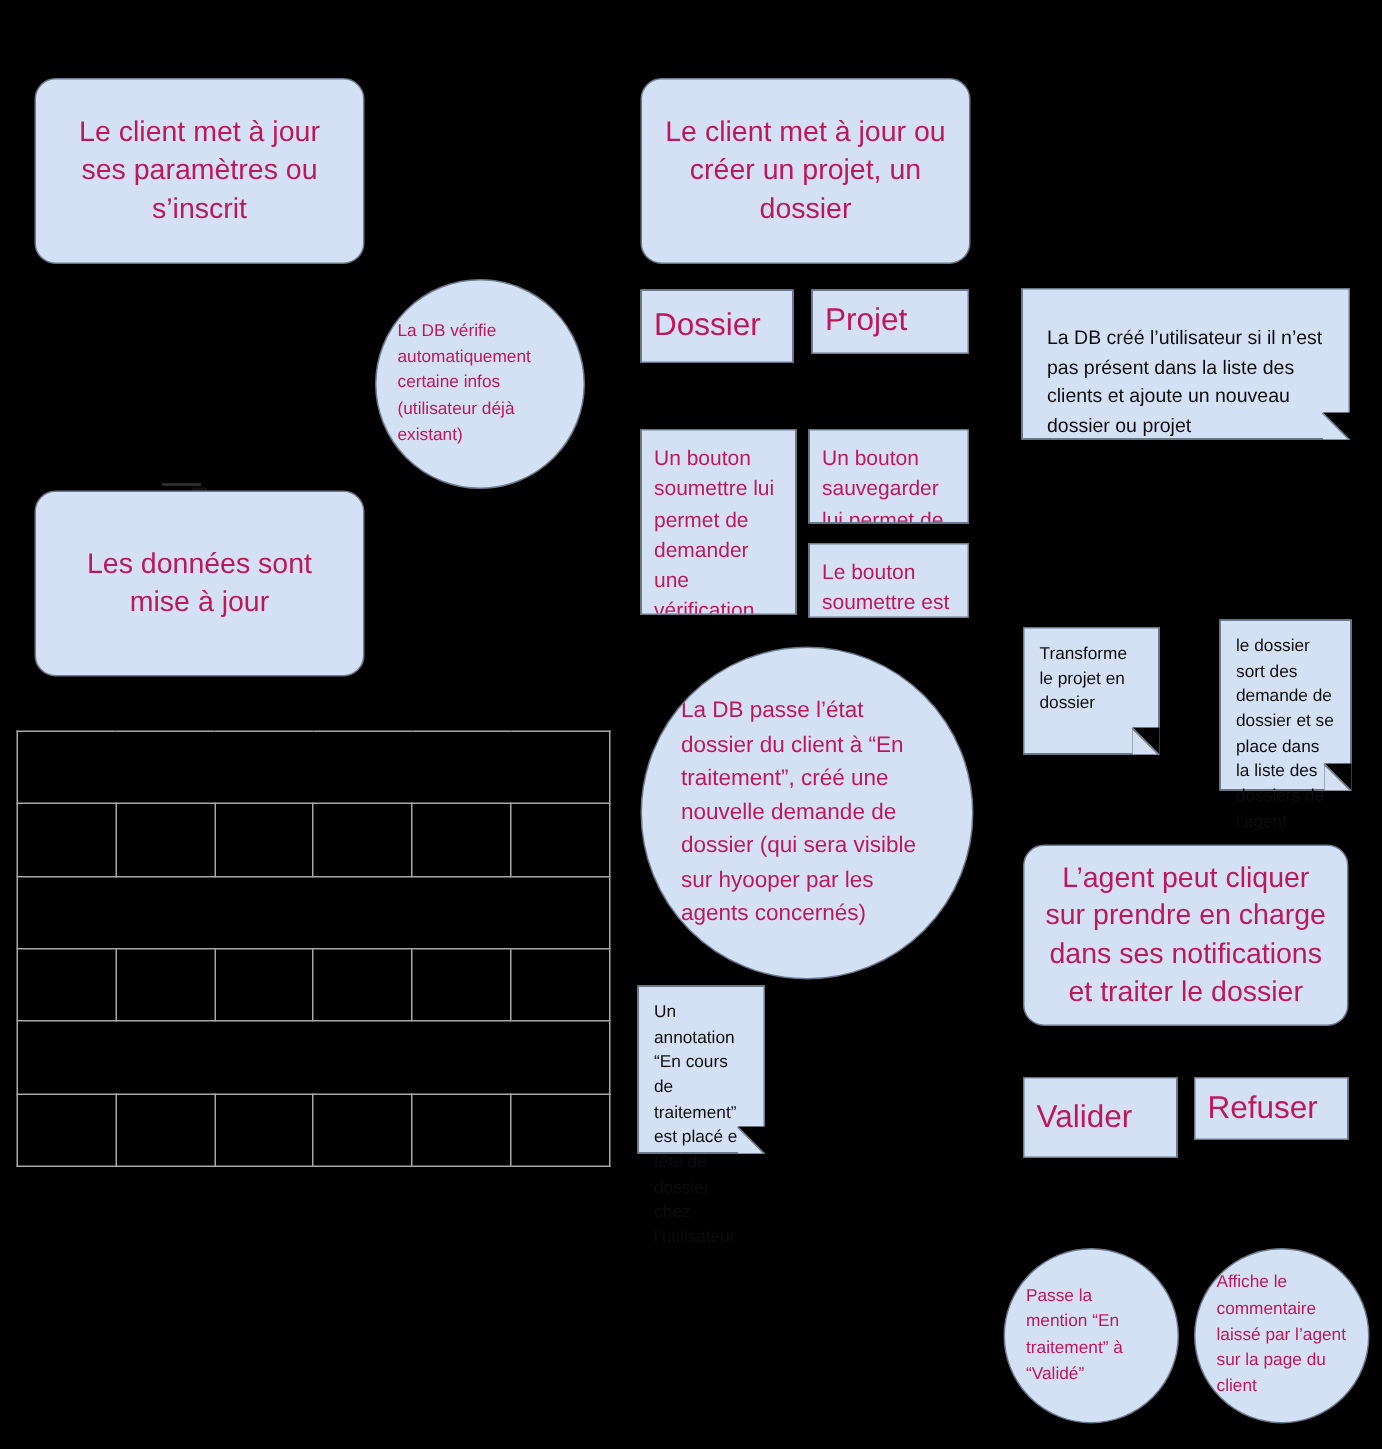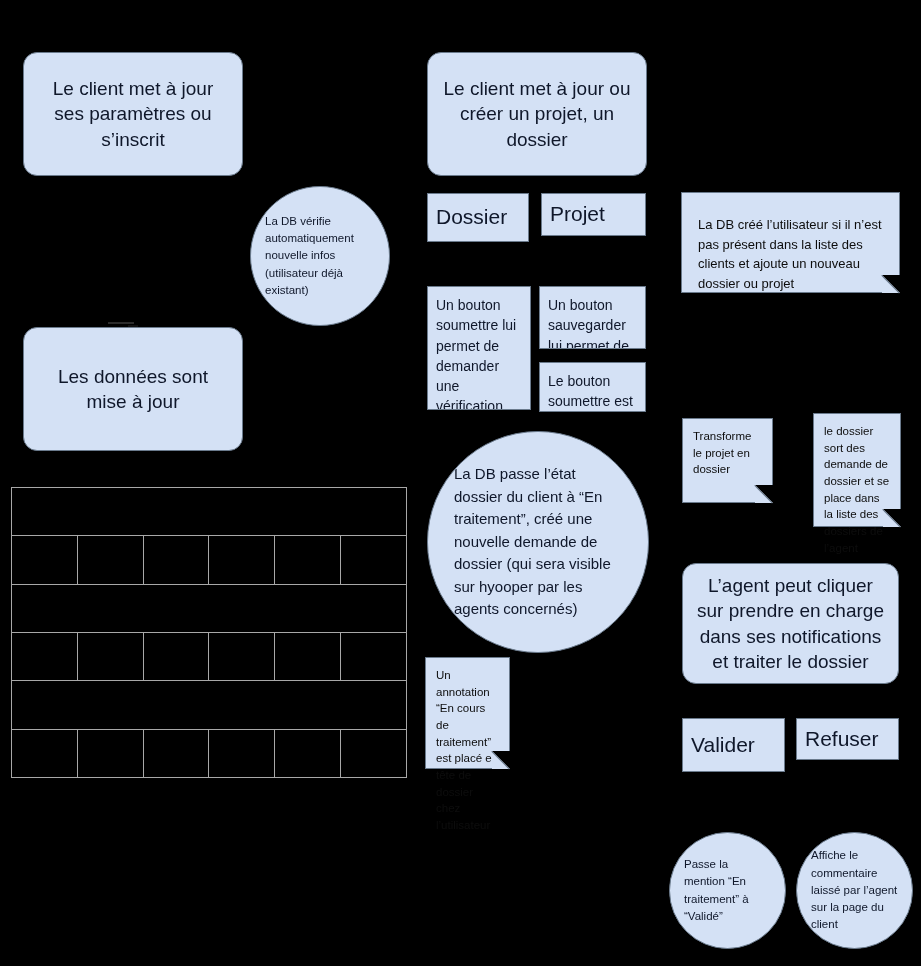--- a/index.html
+++ b/index.html
@@ -15,21 +15,21 @@
     background: #000000;
     overflow: hidden;
     font-family: "Liberation Sans", "DejaVu Sans", sans-serif;
     -webkit-font-smoothing: antialiased;
   }
   .node {
     position: absolute;
     box-sizing: border-box;
     background: #d4e1f5;
     border: 1px solid #6a7a8c;
-    color: #0f172a;
+    color: #be185d;
     display: flex;
     text-align: center;
     overflow: hidden;
   }
   
   .rounded {
     border-radius: 14px;
     align-items: center;
     justify-content: center;
     font-size: 19px;
@@ -154,21 +154,21 @@
 
   <div class="conn" style="left:108px; top:322px; width:26px; height:2px;"></div>
   <div class="tick" style="left:128px; top:325px; width:10px; height:4px;"></div>
   <div class="conn" style="left:681px; top:281px; width:3px; height:12px;"></div>
 
   <div class="node rounded" style="left:23px; top:52px; width:220px; height:124px;">
     <span>Le client met à jour ses paramètres ou s’inscrit</span>
   </div>
 
   <div class="node ellipse" style="left:250px; top:186px; width:140px; height:140px;">
-    <span class="txt">La DB vérifie automatiquement nouvelle infos (utilisateur déjà existant)</span>
+    <span class="txt">La DB vérifie automatiquement certaine infos (utilisateur déjà existant)</span>
   </div>
 
   <div class="node rounded" style="left:23px; top:327px; width:220px; height:124px;">
     <span>Les données sont mise à jour</span>
   </div>
 
   <div class="node rounded" style="left:427px; top:52px; width:220px; height:124px;">
     <span>Le client met à jour ou créer un projet, un dossier</span>
   </div>
 

